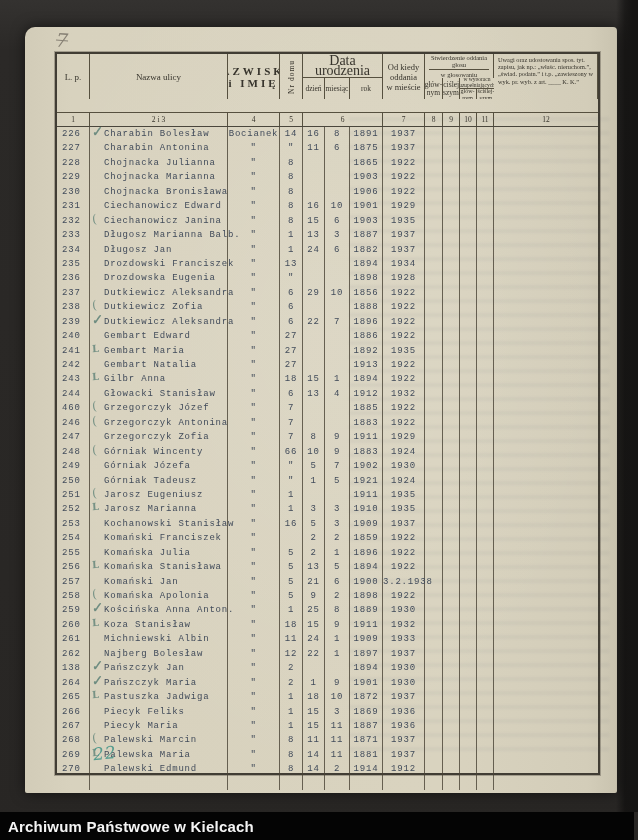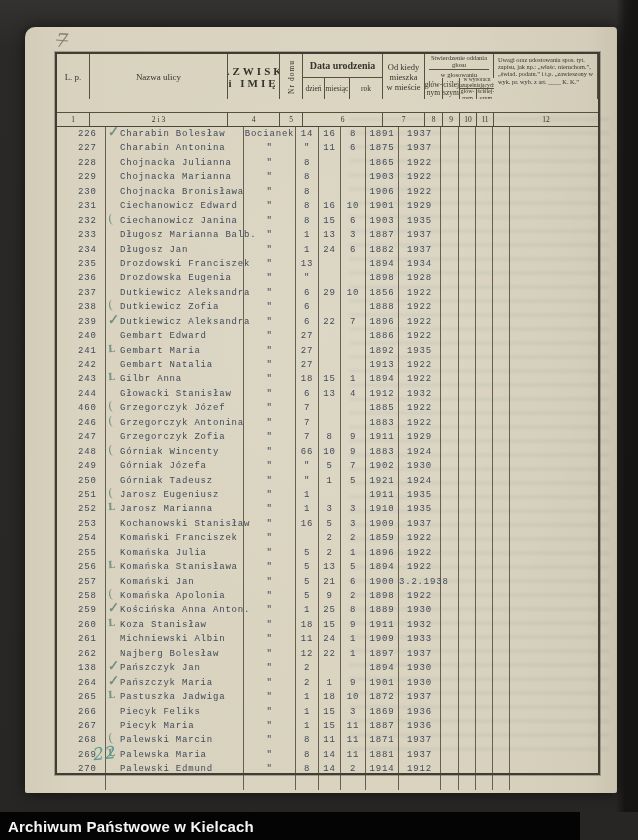--- a/index.html
+++ b/index.html
@@ -48,56 +48,56 @@
   .thead{border-bottom:1px solid #4a463c;}
   .hgrid{grid-template-rows:24px 21px 13px;height:58px;}
   .hc{border-right:1px solid #56503f;box-sizing:border-box;display:flex;align-items:center;justify-content:center;
       font-family:"Liberation Serif",serif;color:#37342c;text-align:center;overflow:hidden;}
   .hc:last-child{border-right:none;}
   .lbl-lp{font-size:9px;font-family:Liberation Serif, serif;}
   .lbl-name{font-size:11px;letter-spacing:3px;font-weight:bold;}
   .lbl-street{font-size:9px;}
   .lbl-house{font-size:7.5px;writing-mode:vertical-rl;transform:rotate(180deg);letter-spacing:1px;}
   .span2r{grid-row:1/3;}
-  .group-top{border-bottom:1px solid #56503f;font-size:10px;flex-direction:column;line-height:10px;font-weight:bold;}
+  .group-top{border-bottom:1px solid #56503f;font-size:14px;flex-direction:column;line-height:10px;}
   .sub{font-size:7.5px;line-height:8px;flex-direction:column;text-align:right;}
   .vote-top{font-size:6.5px;line-height:7px;flex-direction:column;padding:1px;}
   .vote-top .u{border-bottom:1px solid #56503f;width:90%;padding-bottom:1px;margin-bottom:1px;}
   .vote-sub{display:grid;grid-template-rows:10px 1fr;padding:0;}
   .vote-sub .tiny{font-size:5.5px;line-height:5.5px;border-bottom:1px solid #56503f;display:flex;align-items:center;justify-content:center;}
   .vote-sub .pair{display:grid;grid-template-columns:1fr 1fr;}
   .vote-sub .pair div{font-size:6px;line-height:6.5px;display:flex;align-items:center;justify-content:center;}
   .vote-sub .pair div:first-child{border-right:1px solid #56503f;}
   .lbl-since{font-size:8.5px;line-height:10px;flex-direction:column;padding:0 2px;}
   .lbl-remarks{font-size:6.3px;line-height:7.2px;text-align:left;align-items:flex-start;padding:2px 4px;display:block;}
   
   .numrow{grid-template-rows:13px;border-top:1px solid #56503f;}
   .nc{border-right:1px solid #56503f;box-sizing:border-box;display:flex;align-items:center;justify-content:center;
       font-family:"Liberation Serif",serif;font-size:7.5px;color:#37342c;}
   .nc:last-child{border-right:none;}
   .cdate{grid-column:5/8;} .crem{grid-column:13;}
   
-  .tbody{position:relative;margin-left:16px;}
+  .tbody{position:relative;}
   .row{height:14.45px;position:relative;}
   .row>div{border-right:1px solid rgba(72,66,52,.8);box-sizing:border-box;overflow:visible;
       font-family:"Liberation Mono","DejaVu Sans Mono",monospace;font-size:9px;letter-spacing:0.8px;
       color:#414b5a;white-space:nowrap;line-height:14.45px;}
   .row>div:last-child{border-right:none;}
   .filler{height:13px;}
   .c-lp{padding-left:5px;}
   .c-name{padding-left:14px;position:relative;}
   .c-street,.c-house,.c-d,.c-m,.c-y,.c-since{text-align:center;}
   .c-since{letter-spacing:0.4px;}
   .mark{position:absolute;left:2px;top:-2px;font-family:"DejaVu Serif",serif;pointer-events:none;}
   .mark.check{color:#5d8177;font-size:13px;transform:rotate(-8deg) skewX(-10deg);font-weight:bold;opacity:.85;}
   .mark.paren{color:#5f8378;font-size:12px;transform:rotate(-6deg);opacity:.8;}
   .mark.lbr{color:#5f8378;font-size:10px;transform:rotate(-4deg);opacity:.8;font-weight:bold;}
   
   .footer-bar{
-    position:absolute;left:0;bottom:0;width:580px;height:28px;background:#040404;
+    position:absolute;left:0;bottom:0;width:634px;height:28px;background:#040404;
     display:flex;align-items:center;
   }
   .footer-bar span{
     color:#f4f4f4;font-size:15px;font-weight:bold;padding-left:8px;letter-spacing:0.2px;
     font-family:"Liberation Sans",sans-serif;
   }
 </style>
 </head>
 <body>
 
@@ -110,21 +110,21 @@
       <div class="grid hgrid">
         <div class="hc span2r lbl-lp">L. p.</div>
         <div class="hc span2r lbl-street">Nazwa ulicy</div>
         <div class="hc span2r lbl-name">NAZWISKO i IMIĘ</div>
         <div class="hc span2r">
             <span class="lbl-house">Nr domu</span>
           </div>
         <div class="hc group-top" style="grid-column:5/8">Data urodzenia</div>
         <div class="hc span2r lbl-since" style="grid-column:8">
           <span>Od kiedy</span>
-          <span>mieszka</span>
+          <span>oddania</span>
           <span>w mieście</span>
         </div>
         <div class="hc vote-top" style="grid-column:9/13">
           <span class="u">Stwierdzenie oddania głosu</span>
           <span>w głosowaniu</span>
         </div>
         <div class="hc span2r lbl-remarks" style="grid-column:13">Uwagi oraz udostowania spos. tyt. zapisu, jak np.: „właśc. nieruchom.”, „świad. podatn.” i t.p. „zawieszony w wyk. pr. wyb. z art. ____ K. K.”</div>
         <div class="hc sub" style="grid-column:5;grid-row:2">dzień</div>
         <div class="hc sub" style="grid-column:6;grid-row:2">miesiąc</div>
         <div class="hc sub" style="grid-column:7;grid-row:2">rok</div>

